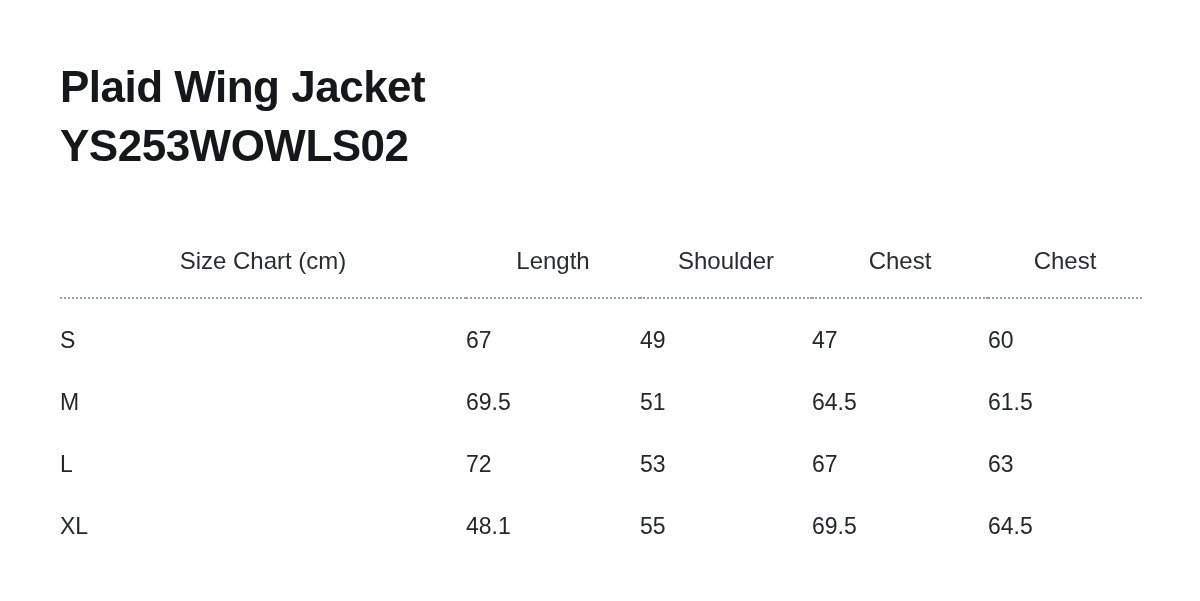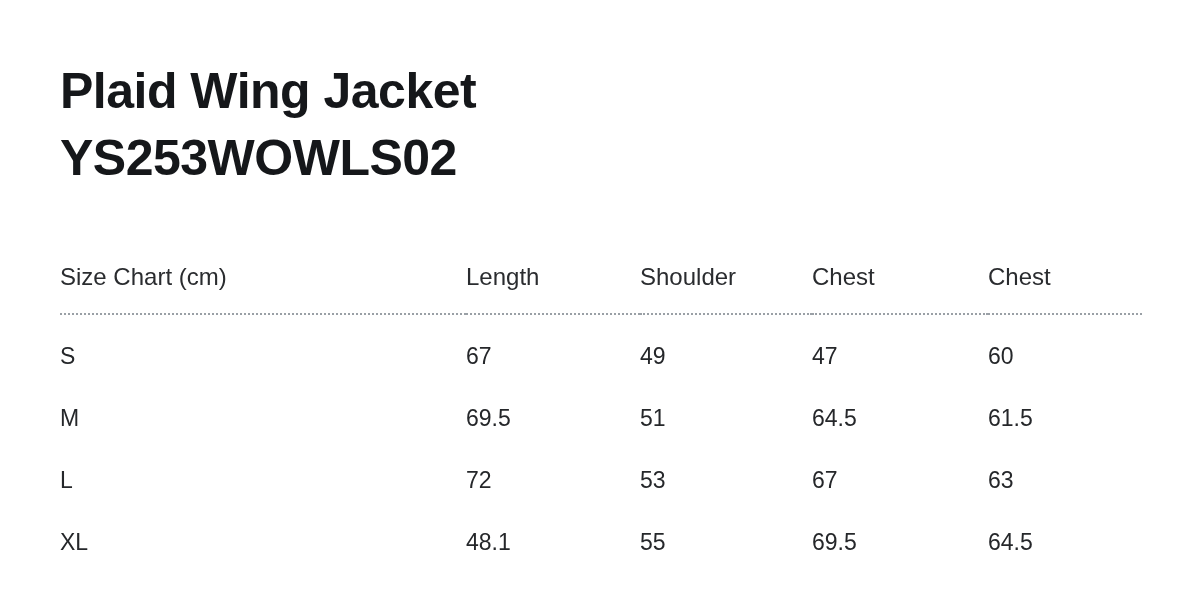--- a/index.html
+++ b/index.html
@@ -18,41 +18,41 @@
     position: relative;
     width: 1200px;
     height: 601px;
     box-sizing: border-box;
     padding: 58px 60px 0 60px;
   }
   .title-block {
     margin: 0 0 0 0;
   }
   .title-line {
-    font-size: 50px;
+    font-size: 44px;
     font-weight: 700;
     letter-spacing: -0.5px;
     line-height: 1.33;
     color: #15171a;
     white-space: nowrap;
   }
   .size-table {
     margin-top: 72px;
     width: 1082px;
     border-collapse: collapse;
     table-layout: fixed;
   }
   .size-table col.c-size    { width: 406px; }
   .size-table col.c-length  { width: 174px; }
   .size-table col.c-shoulder{ width: 172px; }
   .size-table col.c-chest   { width: 176px; }
   .size-table col.c-sleeve  { width: 154px; }
 
   .size-table thead th {
-    text-align: left;
+    text-align: center;
     font-size: 24px;
     font-weight: 400;
     color: #2a2c2f;
     padding: 0 0 22px 0;
     vertical-align: bottom;
   }
   .head-row {
     border-bottom: 2px dotted #9aa0a6;
   }
   .size-table tbody td {

